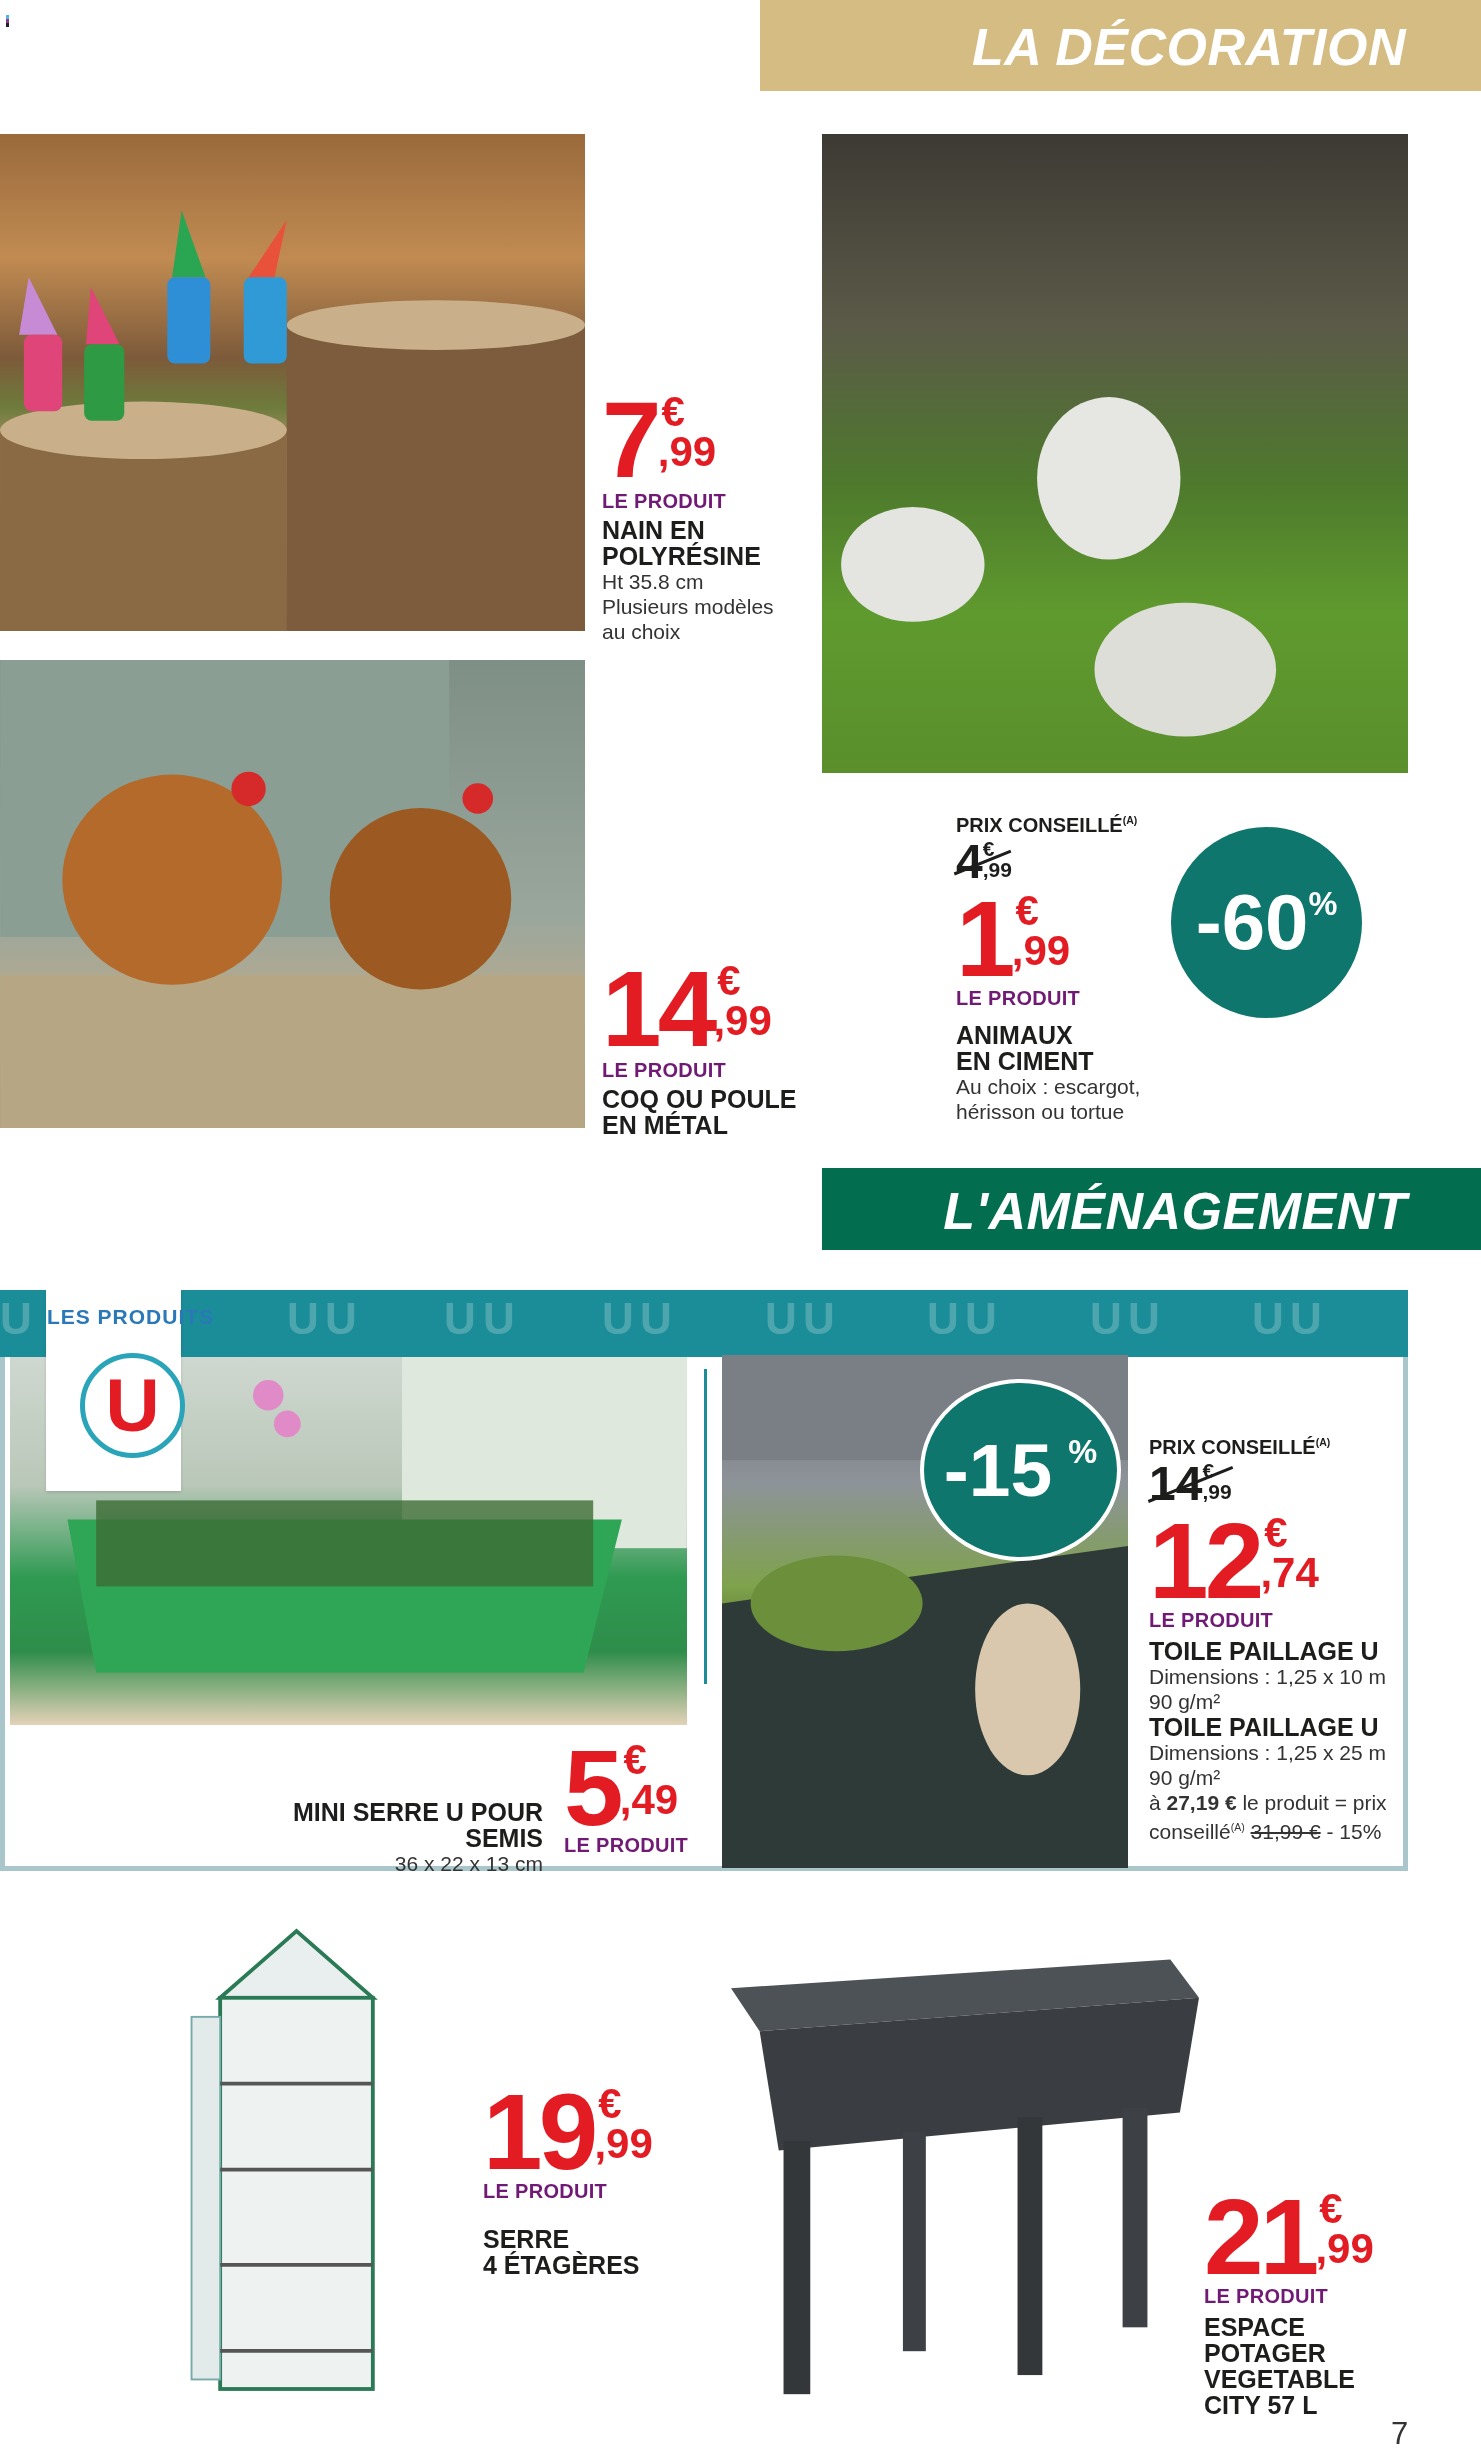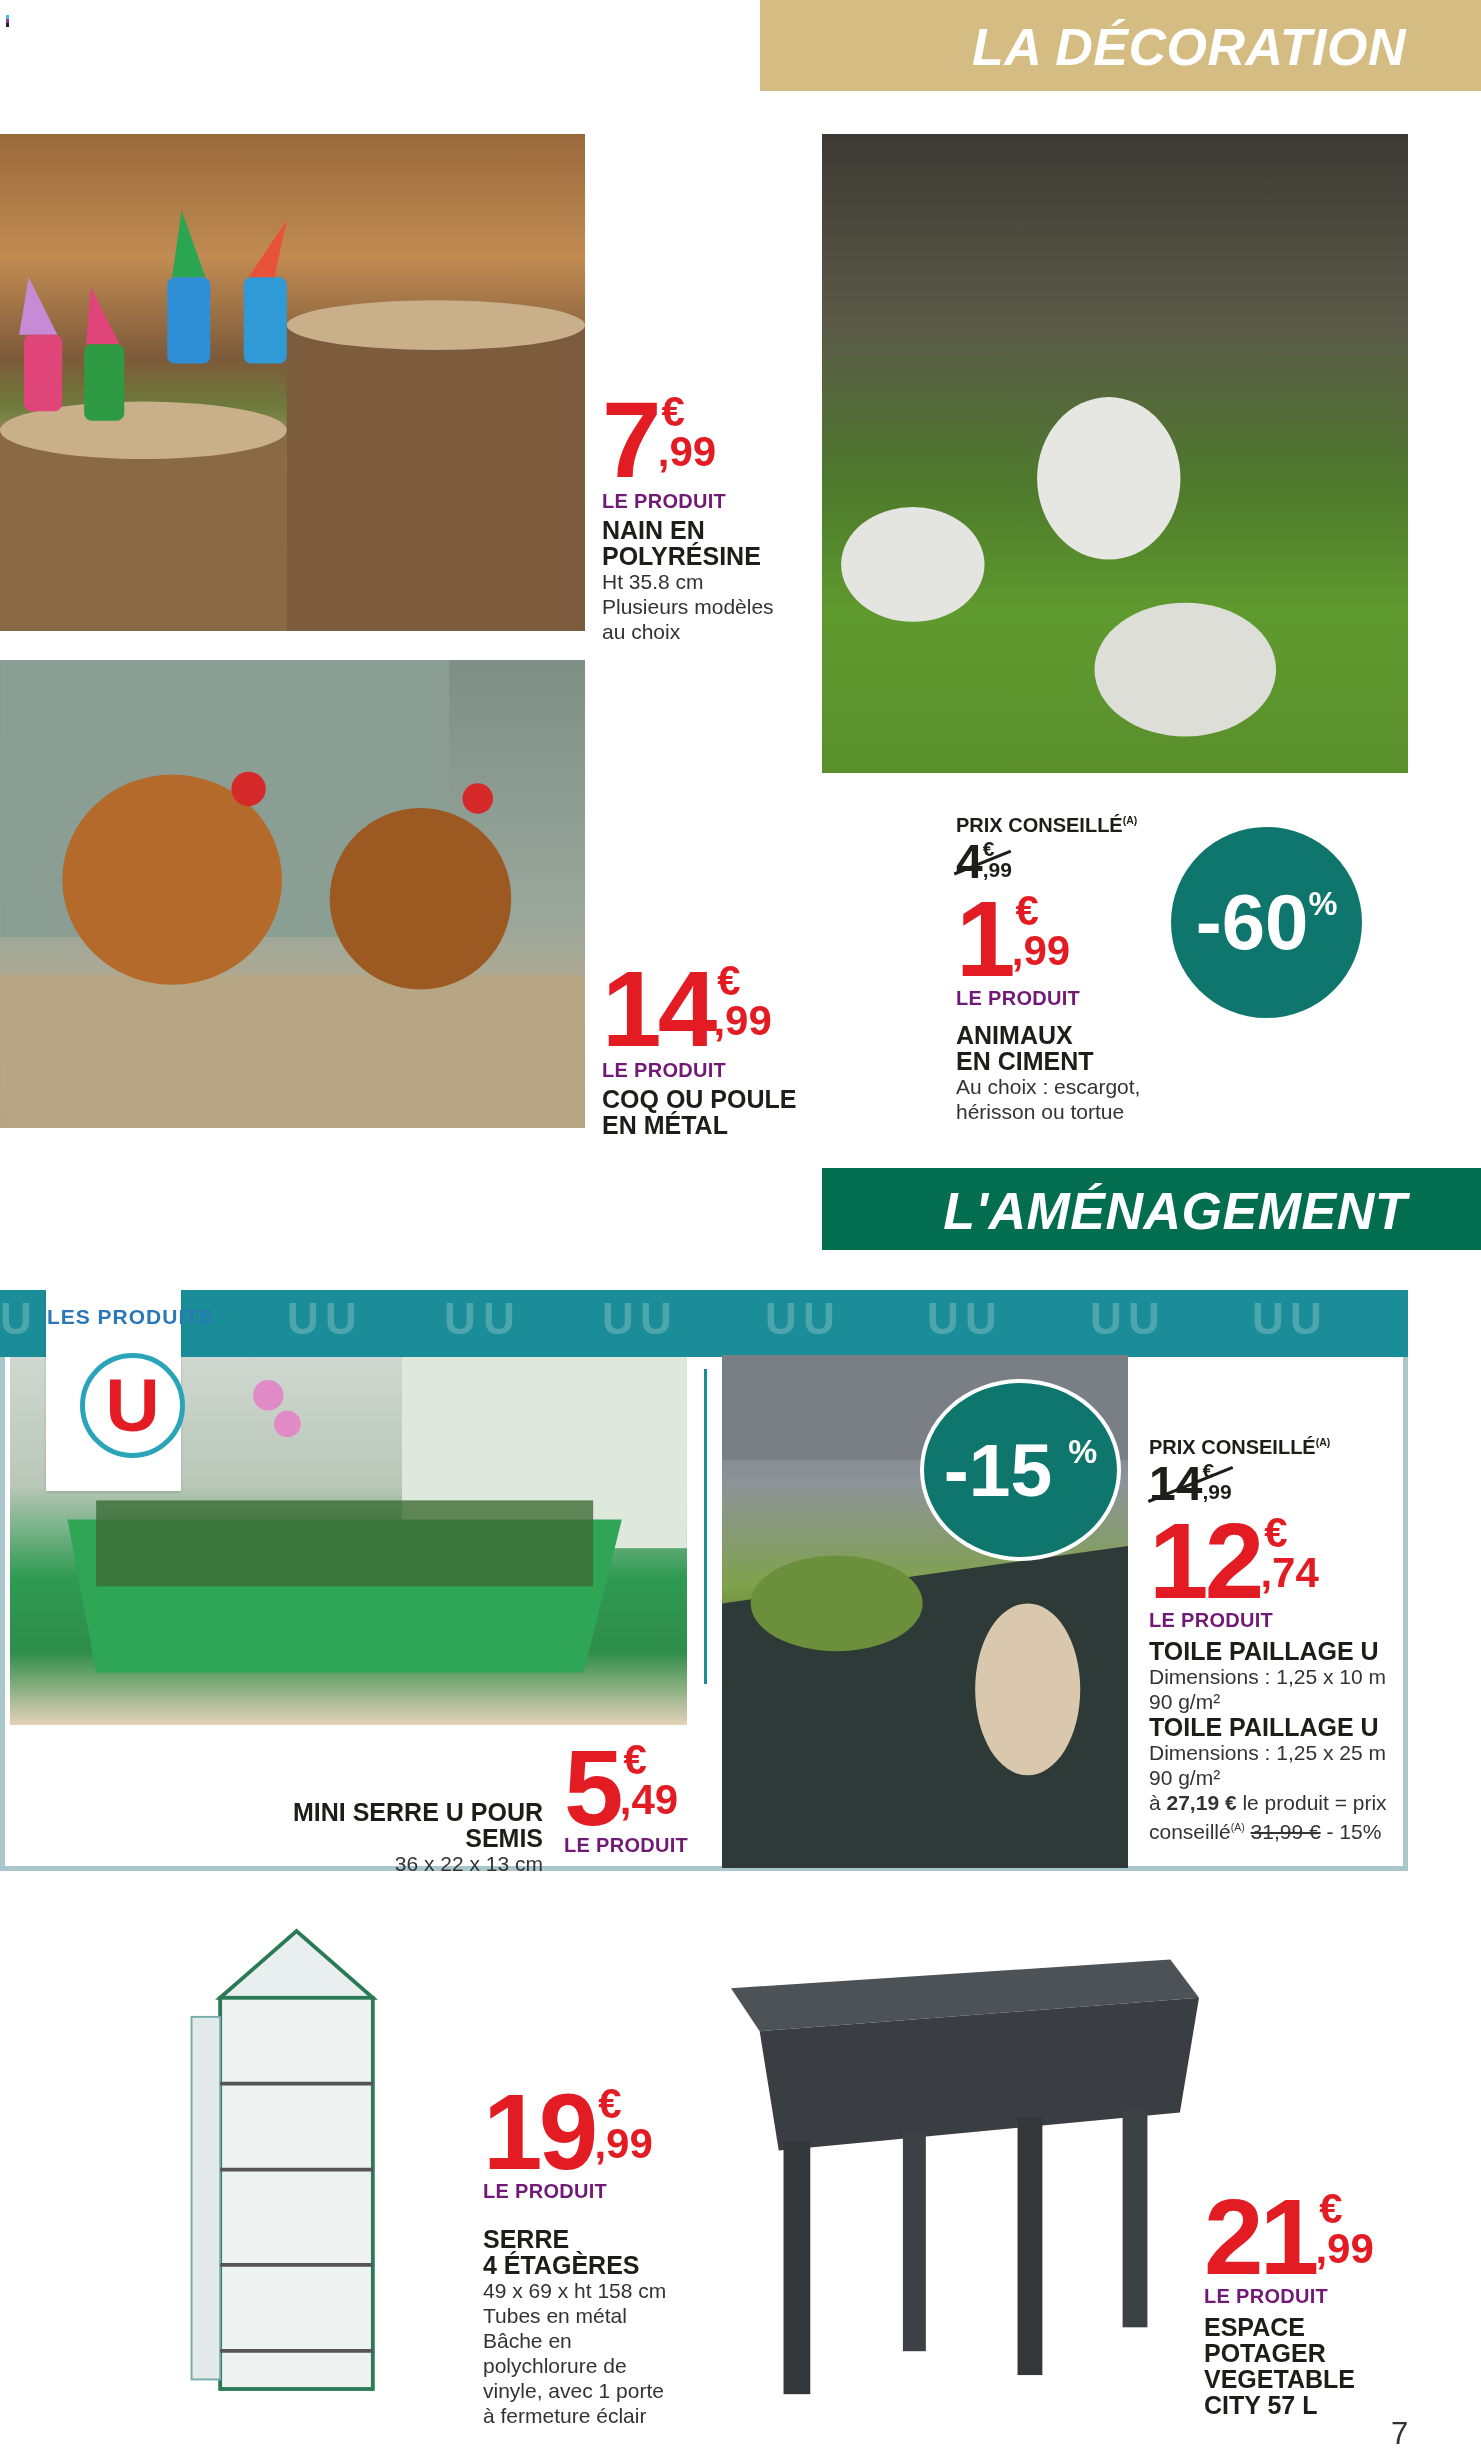--- a/index.html
+++ b/index.html
@@ -265,28 +265,20 @@
 
 <div class="abs" style="left:483px; top:2079px;">
   <div class="price">
     <span class="int">19</span><span class="dec"><span class="cur">€</span><span class="cents">,99</span></span>
   </div>
   <div class="le-produit" style="margin-top:-5.7px;">LE PRODUIT</div>
   <div class="ptitle" style="margin-top:23px;">
     <div>SERRE</div>
     <div>4 ÉTAGÈRES</div>
   </div>
-  <div class="pdesc">
-    <div>49 x 69 x  ht 158 cm</div>
-    <div>Tubes en métal</div>
-    <div>Bâche en</div>
-    <div>polychlorure de</div>
-    <div>vinyle, avec 1 porte</div>
-    <div>à fermeture éclair</div>
-  </div>
 </div>
 
 <div class="abs photo photo-planter">
   <svg width="468" height="449" viewBox="0 0 490 470">
     <polygon points="0,40 460,10 490,50 30,85" fill="#4d5257"></polygon>
     <polygon points="30,85 490,50 470,170 50,210" fill="#3a3e42"></polygon>
     <rect x="55" y="200" width="28" height="265" fill="#33373a"></rect>
     <rect x="180" y="190" width="24" height="230" fill="#3d4145"></rect>
     <rect x="410" y="165" width="26" height="230" fill="#3d4145"></rect>
     <rect x="300" y="175" width="26" height="270" fill="#33373a"></rect>

